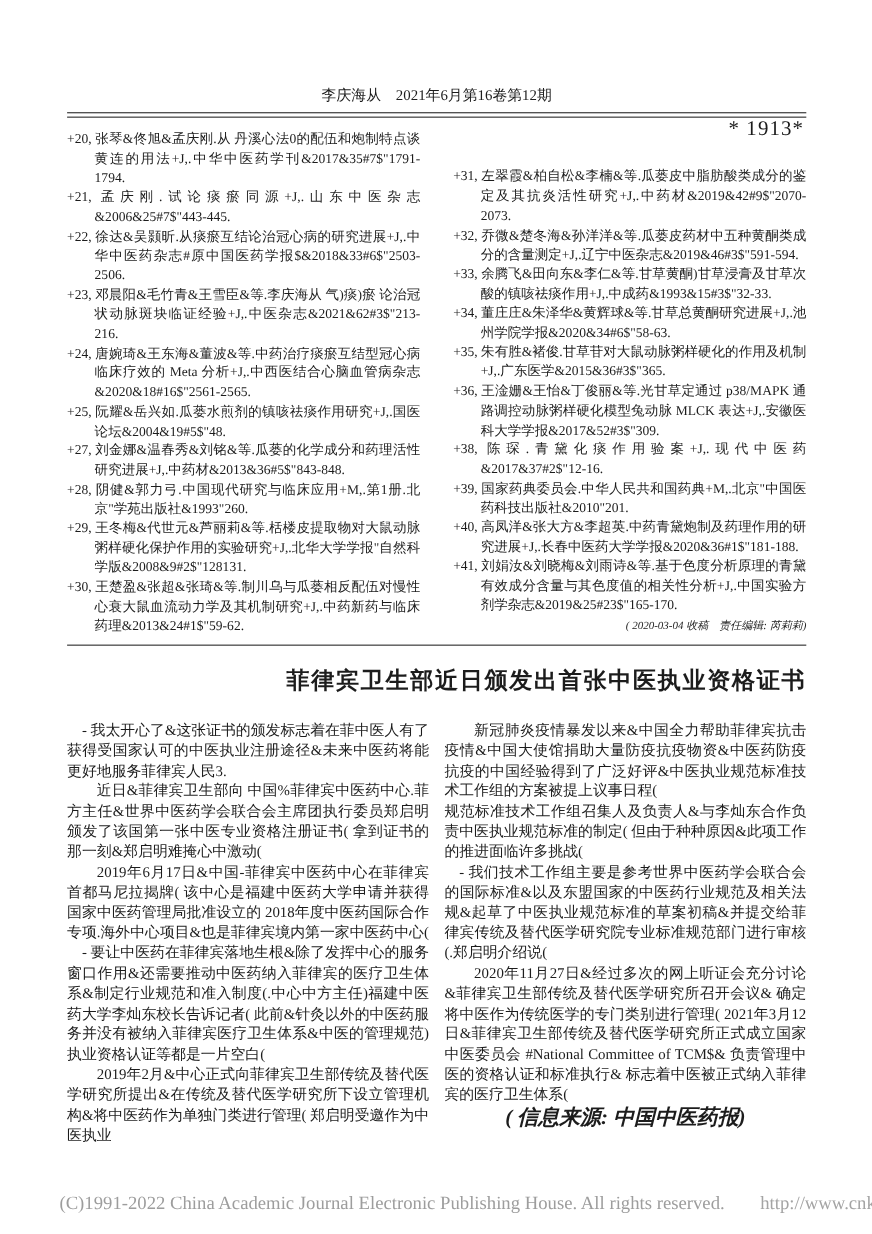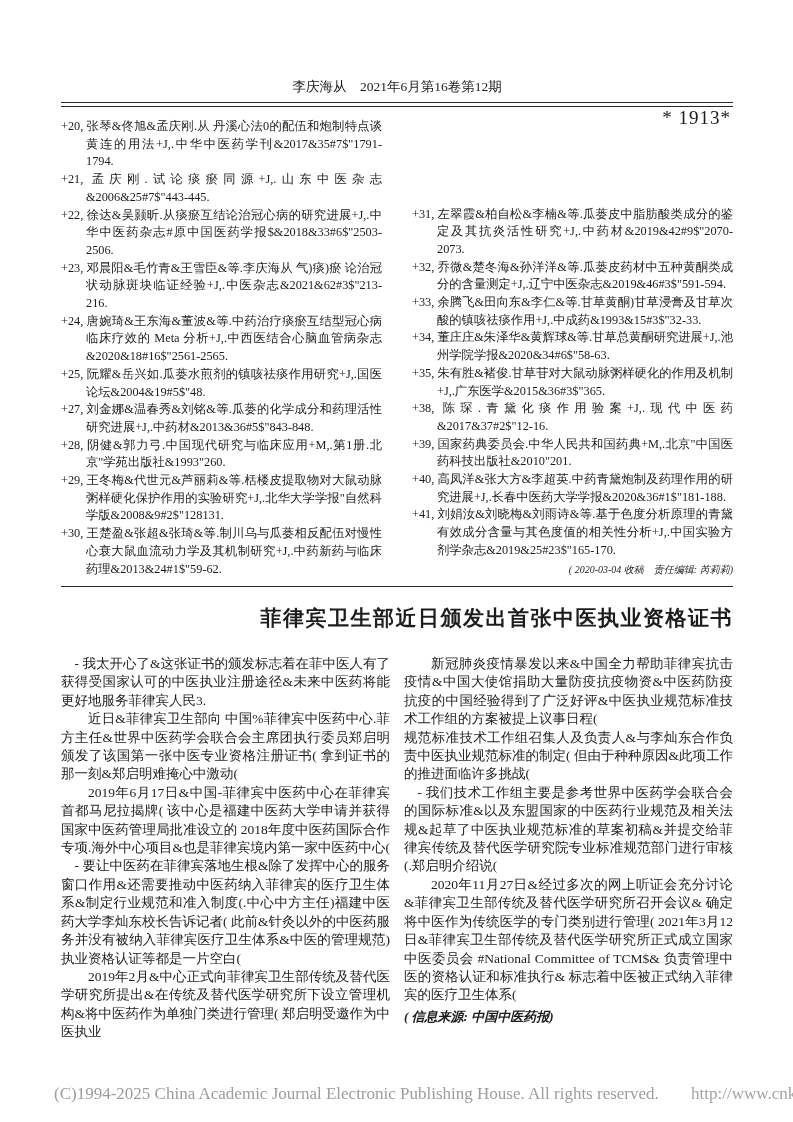--- a/index.html
+++ b/index.html
@@ -23,21 +23,21 @@
   .received { margin:1px 0 0 0; text-align:right; font-style:italic; font-size:10px; }
 
   
   .section-rule { top:586px; border-top:1.3px solid #2a2a2a; height:0; }
   .article-title { top:604px; text-align:right; font-size:21px; font-weight:bold; letter-spacing:1.5px; }
   .article-body { top:655px; display:flex; gap:14px; }
   .body-col { width:329px; font-size:13.5px; line-height:18.4px; text-align:justify; }
   .para { margin:0; text-indent:2em; }
   .para.quote { text-indent:1em; }
   .para.cont { text-indent:0; }
-  .source-line { margin:3px 0 0 0; text-align:left; font-style:italic; font-weight:bold; font-size:13px; }
+  .source-line { margin:3px 0 0 0; text-align:center; font-style:italic; font-weight:bold; font-size:19px; }
 
   
   .page-footer {
     position:absolute; left:54px; right:40px; top:1084px;
     font-size:17px; color:#9d9d9d; font-family:"Liberation Serif",serif;
     white-space:nowrap;
   }
   .page-footer .cnki-url { margin-left:28px; color:#a4a4a4; }
 </style>
 </head>
@@ -63,20 +63,21 @@
       <p class="ref">+28, 阴健&amp;郭力弓.中国现代研究与临床应用+M,.第1册.北京"学苑出版社&amp;1993"260.</p>
       <p class="ref">+29, 王冬梅&amp;代世元&amp;芦丽莉&amp;等.栝楼皮提取物对大鼠动脉粥样硬化保护作用的实验研究+J,.北华大学学报"自然科学版&amp;2008&amp;9#2$"128131.</p>
       <p class="ref">+30, 王楚盈&amp;张超&amp;张琦&amp;等.制川乌与瓜蒌相反配伍对慢性心衰大鼠血流动力学及其机制研究+J,.中药新药与临床药理&amp;2013&amp;24#1$"59-62.</p>
     </div>
     <div class="ref-col">
       <p class="ref">+31, 左翠霞&amp;柏自松&amp;李楠&amp;等.瓜蒌皮中脂肪酸类成分的鉴定及其抗炎活性研究+J,.中药材&amp;2019&amp;42#9$"2070-2073.</p>
       <p class="ref">+32, 乔微&amp;楚冬海&amp;孙洋洋&amp;等.瓜蒌皮药材中五种黄酮类成分的含量测定+J,.辽宁中医杂志&amp;2019&amp;46#3$"591-594.</p>
       <p class="ref">+33, 余腾飞&amp;田向东&amp;李仁&amp;等.甘草黄酮)甘草浸膏及甘草次酸的镇咳祛痰作用+J,.中成药&amp;1993&amp;15#3$"32-33.</p>
       <p class="ref">+34, 董庄庄&amp;朱泽华&amp;黄辉球&amp;等.甘草总黄酮研究进展+J,.池州学院学报&amp;2020&amp;34#6$"58-63.</p>
       <p class="ref">+35, 朱有胜&amp;褚俊.甘草苷对大鼠动脉粥样硬化的作用及机制+J,.广东医学&amp;2015&amp;36#3$"365.</p>
+      <p class="ref">+36, 王淦姗&amp;王怡&amp;丁俊丽&amp;等.光甘草定通过 p38/MAPK 通路调控动脉粥样硬化模型兔动脉 MLCK 表达+J,.安徽医科大学学报&amp;2017&amp;52#3$"309.</p>
       <p class="ref">+38, 陈琛.青黛化痰作用验案+J,.现代中医药&amp;2017&amp;37#2$"12-16.</p>
       <p class="ref">+39, 国家药典委员会.中华人民共和国药典+M,.北京"中国医药科技出版社&amp;2010"201.</p>
       <p class="ref">+40, 高凤洋&amp;张大方&amp;李超英.中药青黛炮制及药理作用的研究进展+J,.长春中医药大学学报&amp;2020&amp;36#1$"181-188.</p>
       <p class="ref">+41, 刘娟汝&amp;刘晓梅&amp;刘雨诗&amp;等.基于色度分析原理的青黛有效成分含量与其色度值的相关性分析+J,.中国实验方剂学杂志&amp;2019&amp;25#23$"165-170.</p>
       <p class="received">( 2020-03-04 收稿　责任编辑: 芮莉莉)</p>
     </div>
   </div>
 
   <div class="content-x section-rule"></div>
 
@@ -93,17 +94,17 @@
     <div class="body-col">
       <p class="para">新冠肺炎疫情暴发以来&amp;中国全力帮助菲律宾抗击疫情&amp;中国大使馆捐助大量防疫抗疫物资&amp;中医药防疫抗疫的中国经验得到了广泛好评&amp;中医执业规范标准技术工作组的方案被提上议事日程(</p>
       <p class="para cont">规范标准技术工作组召集人及负责人&amp;与李灿东合作负责中医执业规范标准的制定( 但由于种种原因&amp;此项工作的推进面临许多挑战(</p>
       <p class="para quote">- 我们技术工作组主要是参考世界中医药学会联合会的国际标准&amp;以及东盟国家的中医药行业规范及相关法规&amp;起草了中医执业规范标准的草案初稿&amp;并提交给菲律宾传统及替代医学研究院专业标准规范部门进行审核(.郑启明介绍说(</p>
       <p class="para">2020年11月27日&amp;经过多次的网上听证会充分讨论&amp;菲律宾卫生部传统及替代医学研究所召开会议&amp; 确定将中医作为传统医学的专门类别进行管理( 2021年3月12日&amp;菲律宾卫生部传统及替代医学研究所正式成立国家中医委员会 #National Committee of TCM$&amp; 负责管理中医的资格认证和标准执行&amp; 标志着中医被正式纳入菲律宾的医疗卫生体系(</p>
       <p class="source-line">( 信息来源: 中国中医药报)</p>
     </div>
   </div>
 
   <div class="page-footer">
-    <span>(C)1994-2025 China Academic Journal Electronic Publishing House. All rights reserved.</span>
+    <span>(C)1991-2022 China Academic Journal Electronic Publishing House. All rights reserved.</span>
     <span class="cnki-url">http://www.cnki.net</span>
   </div>
 
 </div>
 
 </body></html>

